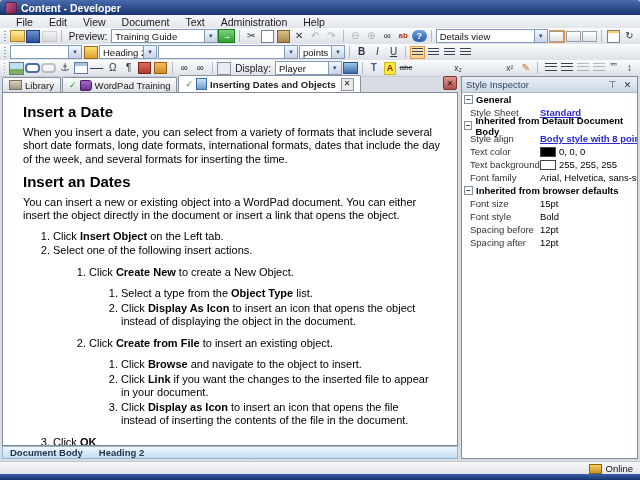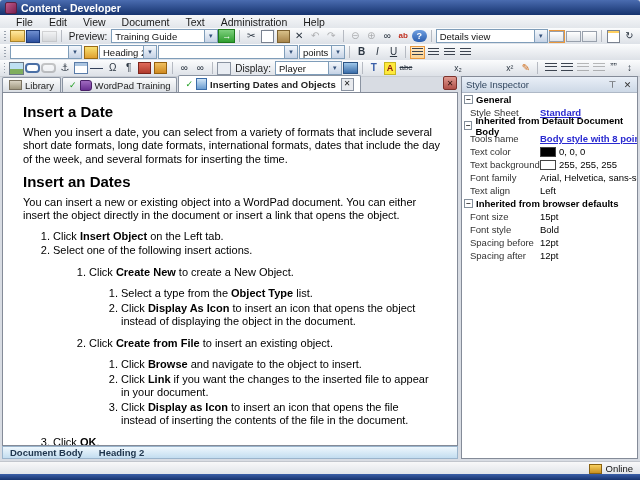--- a/index.html
+++ b/index.html
@@ -375,21 +375,21 @@
     <span class="iname">Style Sheet</span>
     <span class="ival">
         <span class="lnk">Standard</span>
       </span>
   </div>
   <div class="igroup">
     <span class="cbox">−</span>
     <span>Inherited from Default Document Body</span>
   </div>
   <div class="irow">
-    <span class="iname">Tools name</span>
+    <span class="iname">Style align</span>
     <span class="ival">
         <span class="lnk">Body style with 8 point m...</span>
       </span>
   </div>
   <div class="irow">
     <span class="iname">Text color</span>
     <span class="ival">
         <span class="sw sw-k"></span>
         <span>0, 0, 0</span>
       </span>
@@ -398,24 +398,20 @@
     <span class="iname">Text background color</span>
     <span class="ival">
         <span class="sw sw-w"></span>
         <span>255, 255, 255</span>
       </span>
   </div>
   <div class="irow">
     <span class="iname">Font family</span>
     <span class="ival">Arial, Helvetica, sans-serif</span>
   </div>
-  <div class="irow">
-    <span class="iname">Text align</span>
-    <span class="ival">Left</span>
-  </div>
   <div class="igroup">
     <span class="cbox">−</span>
     <span>Inherited from browser defaults</span>
   </div>
   <div class="irow">
     <span class="iname">Font size</span>
     <span class="ival">15pt</span>
   </div>
   <div class="irow">
     <span class="iname">Font style</span>

